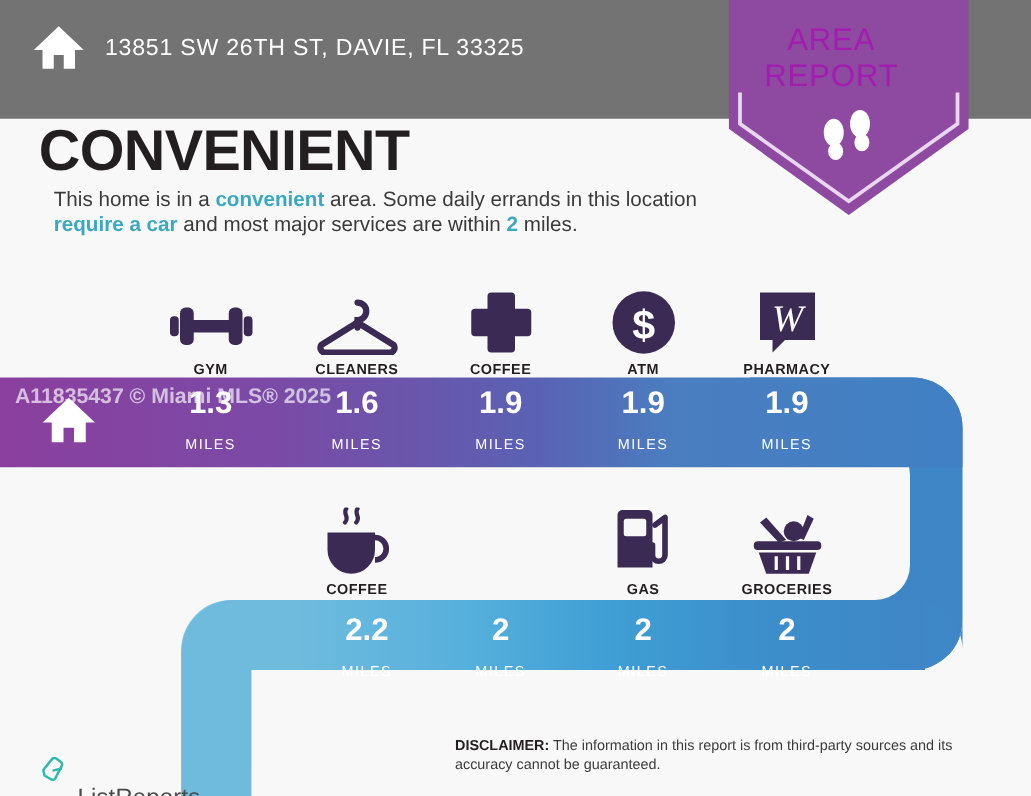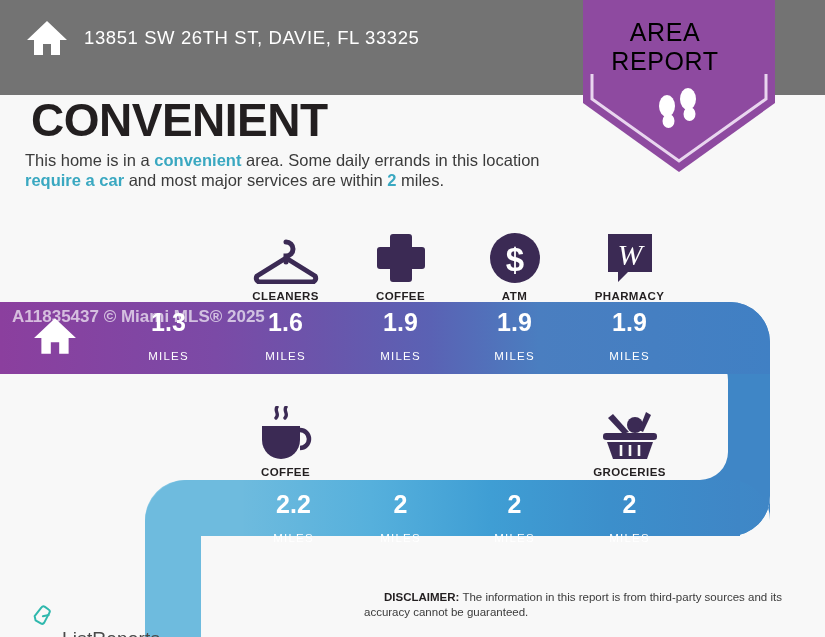--- a/index.html
+++ b/index.html
@@ -13,27 +13,27 @@
 
   
   .header{position:absolute;left:0;top:0;width:825px;height:95px;background:#737373;z-index:2;}
   .header-inner{position:absolute;left:26px;top:0;height:75px;display:flex;align-items:center;gap:16px;}
   .home-ico svg{display:block;}
   .address{color:#ffffff;font-size:18.5px;letter-spacing:.6px;font-weight:400;white-space:nowrap;}
 
   
   .badge{position:absolute;left:583px;top:0;width:192px;height:172px;z-index:5;}
   .badge-shape{position:absolute;inset:0;}
-  .badge-text{position:absolute;left:0;top:18px;width:164px;text-align:center;color:#000000;
+  .badge-text{position:absolute;left:0;top:18px;width:164px;text-align:center;color:#a21caf;
     font-size:25px;line-height:29px;font-weight:400;letter-spacing:.6px;}
   .badge-feet{position:absolute;left:0;top:88px;width:192px;text-align:center;}
 
   
   .headline{position:absolute;left:31px;top:95px;color:#231f20;font-size:46px;font-weight:bold;letter-spacing:-.5px;line-height:50px;}
-  .sub{position:absolute;left:25px;top:150px;width:545px;color:#3b3b3b;font-size:16.5px;line-height:20px;}
+  .sub{position:absolute;left:43px;top:150px;width:545px;color:#3b3b3b;font-size:16.5px;line-height:20px;}
   .hl{color:#3aa8c1;font-weight:bold;}
 
   
   .ribbon{position:absolute;left:0;top:296px;width:825px;height:341px;z-index:1;}
 
   
   .iconrow{position:absolute;left:0;width:825px;height:86px;z-index:3;}
   .iconrow.row1{top:216px;}
   .iconrow.row2{top:392px;}
   .icell{position:absolute;width:115px;top:0;display:flex;flex-direction:column;align-items:center;justify-content:flex-end;height:86px;}
@@ -48,21 +48,21 @@
   .dcell .num{font-size:25px;line-height:26px;font-weight:700;}
   .dcell .unit{font-size:11.5px;letter-spacing:1.2px;margin-top:15px;font-weight:400;}
 
   
   .watermark{position:absolute;left:12px;top:307px;font-size:17px;color:rgba(255,255,255,.66);z-index:6;white-space:nowrap;font-weight:bold;}
 
   
   .footer-logo{position:absolute;left:30px;top:588px;display:flex;align-items:center;gap:8px;z-index:6;}
   .footer-logo .lr-name{font-size:19px;color:#4a4a4a;letter-spacing:.2px;margin-top:40px;}
   .disclaimer{position:absolute;left:364px;top:590px;width:430px;font-size:11.5px;line-height:14.5px;color:#3b3b3b;z-index:6;}
-  .disclaimer b{color:#231f20;margin-left:20px;}
+  .disclaimer b{color:#231f20;}
 </style>
 </head>
 <body>
 
 <div id="page">
 
   <svg class="ribbon" viewBox="0 0 825 341" width="825" height="341">
     <defs>
       <linearGradient id="gtop" x1="0" y1="0" x2="1" y2="0">
         <stop offset="0" stop-color="#8b3f9e"></stop>
@@ -136,20 +136,34 @@
         </g>
       </svg>
     </div>
   </div>
 
   <div class="headline">CONVENIENT</div>
   <div class="sub"><span>This home is in a </span><span class="hl">convenient</span><span> area. Some daily errands in this location </span><span class="hl">require a car</span><span> and most major services are within </span><span class="hl">2</span><span> miles.</span></div>
 
   <div class="iconrow row1">
 
+    <div class="icell" style="left:111px">
+      <div class="glyph">
+        <svg width="70" height="46" viewBox="0 0 70 46">
+          <g fill="#3b2a54">
+            <rect x="2" y="15" width="7" height="16" rx="3.2"></rect>
+            <rect x="10" y="8" width="11" height="30" rx="4.5"></rect>
+            <rect x="49" y="8" width="11" height="30" rx="4.5"></rect>
+            <rect x="61" y="15" width="7" height="16" rx="3.2"></rect>
+            <rect x="19" y="18" width="32" height="10"></rect>
+          </g>
+        </svg>
+      </div>
+      <div class="lbl">GYM</div>
+    </div>
 
     <div class="icell" style="left:228px">
       <div class="glyph">
         <svg width="74" height="48" viewBox="0 0 74 48">
           <path d="M37 6 a7 7 0 0 1 7 7 a7 7 0 0 1 -7 7 l0 6" fill="none" stroke="#3b2a54" stroke-width="5" stroke-linecap="round"></path>
           <path d="M37 22 L8 40 a4 4 0 0 0 2 6 L64 46 a4 4 0 0 0 2 -6 Z" fill="none" stroke="#3b2a54" stroke-width="5" stroke-linejoin="round"></path>
         </svg>
       </div>
       <div class="lbl">CLEANERS</div>
     </div>
@@ -225,20 +239,30 @@
             <path d="M27 12 c4 -4 -2 -7 1 -11"></path>
           </g>
           <path d="M4 20 L42 20 L42 34 a19 19 0 0 1 -19 19 a19 19 0 0 1 -19 -19 Z" fill="#3b2a54"></path>
           <path d="M42 24 a9 9 0 0 1 0 18" fill="none" stroke="#3b2a54" stroke-width="4.5"></path>
         </svg>
       </div>
       <div class="lbl">COFFEE</div>
     </div>
 
 
+    <div class="icell" style="left:457px">
+      <div class="glyph">
+        <svg width="54" height="54" viewBox="0 0 54 54">
+          <path d="M6 6 a4 4 0 0 1 4 -4 L30 2 a4 4 0 0 1 4 4 L34 48 L6 48 Z" fill="#3b2a54"></path>
+          <rect x="11" y="9" width="18" height="14" rx="2" fill="#f8f8f8"></rect>
+          <path d="M36 14 L44 8 L44 38 a5 5 0 0 1 -5 5 a5 5 0 0 1 -5 -5 L34 30" fill="none" stroke="#3b2a54" stroke-width="4.5" stroke-linecap="round" stroke-linejoin="round"></path>
+        </svg>
+      </div>
+      <div class="lbl">GAS</div>
+    </div>
 
     <div class="icell" style="left:572px">
       <div class="glyph">
         <svg width="62" height="54" viewBox="0 0 62 54">
           <g fill="#3b2a54">
             <path d="M14 8 L30 26 L24 28 L9 12 Z"></path>
             <circle cx="36" cy="19" r="8"></circle>
             <path d="M47 6 L52 9 L44 26 L40 24 Z"></path>
             <rect x="4" y="27" width="54" height="7" rx="3.2"></rect>
             <path d="M8 36 L54 36 L48 53 L14 53 Z"></path>

